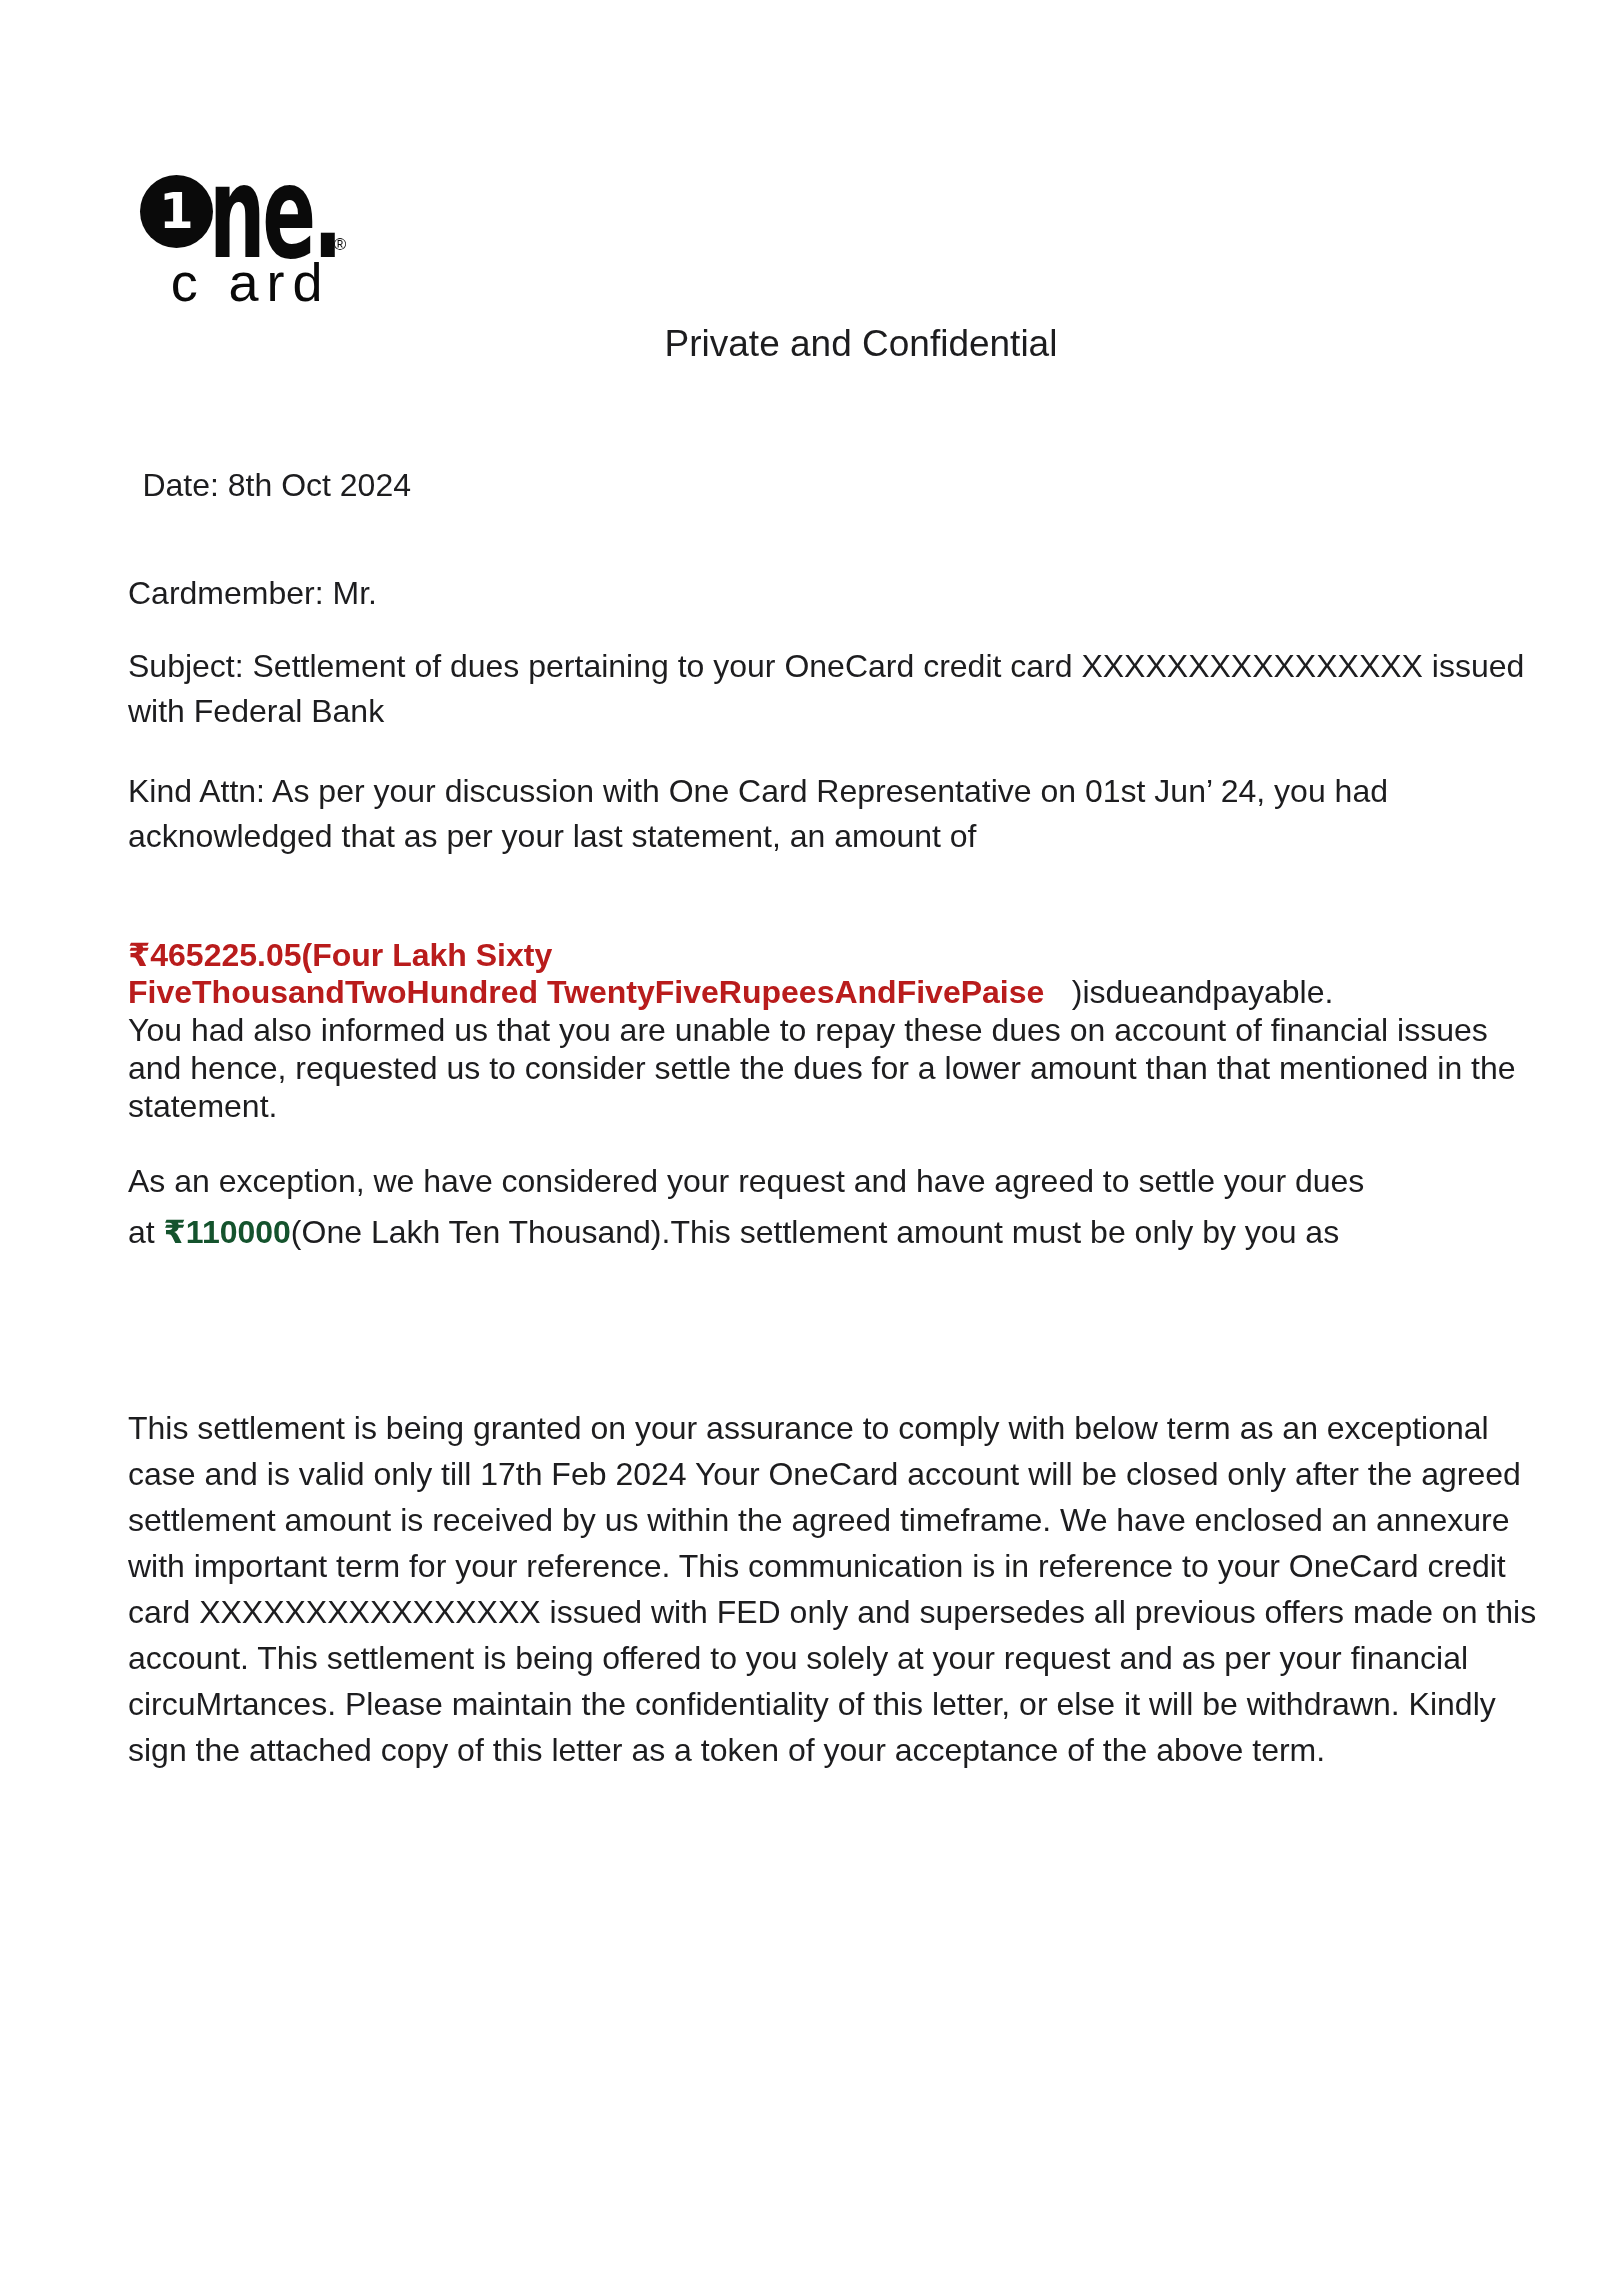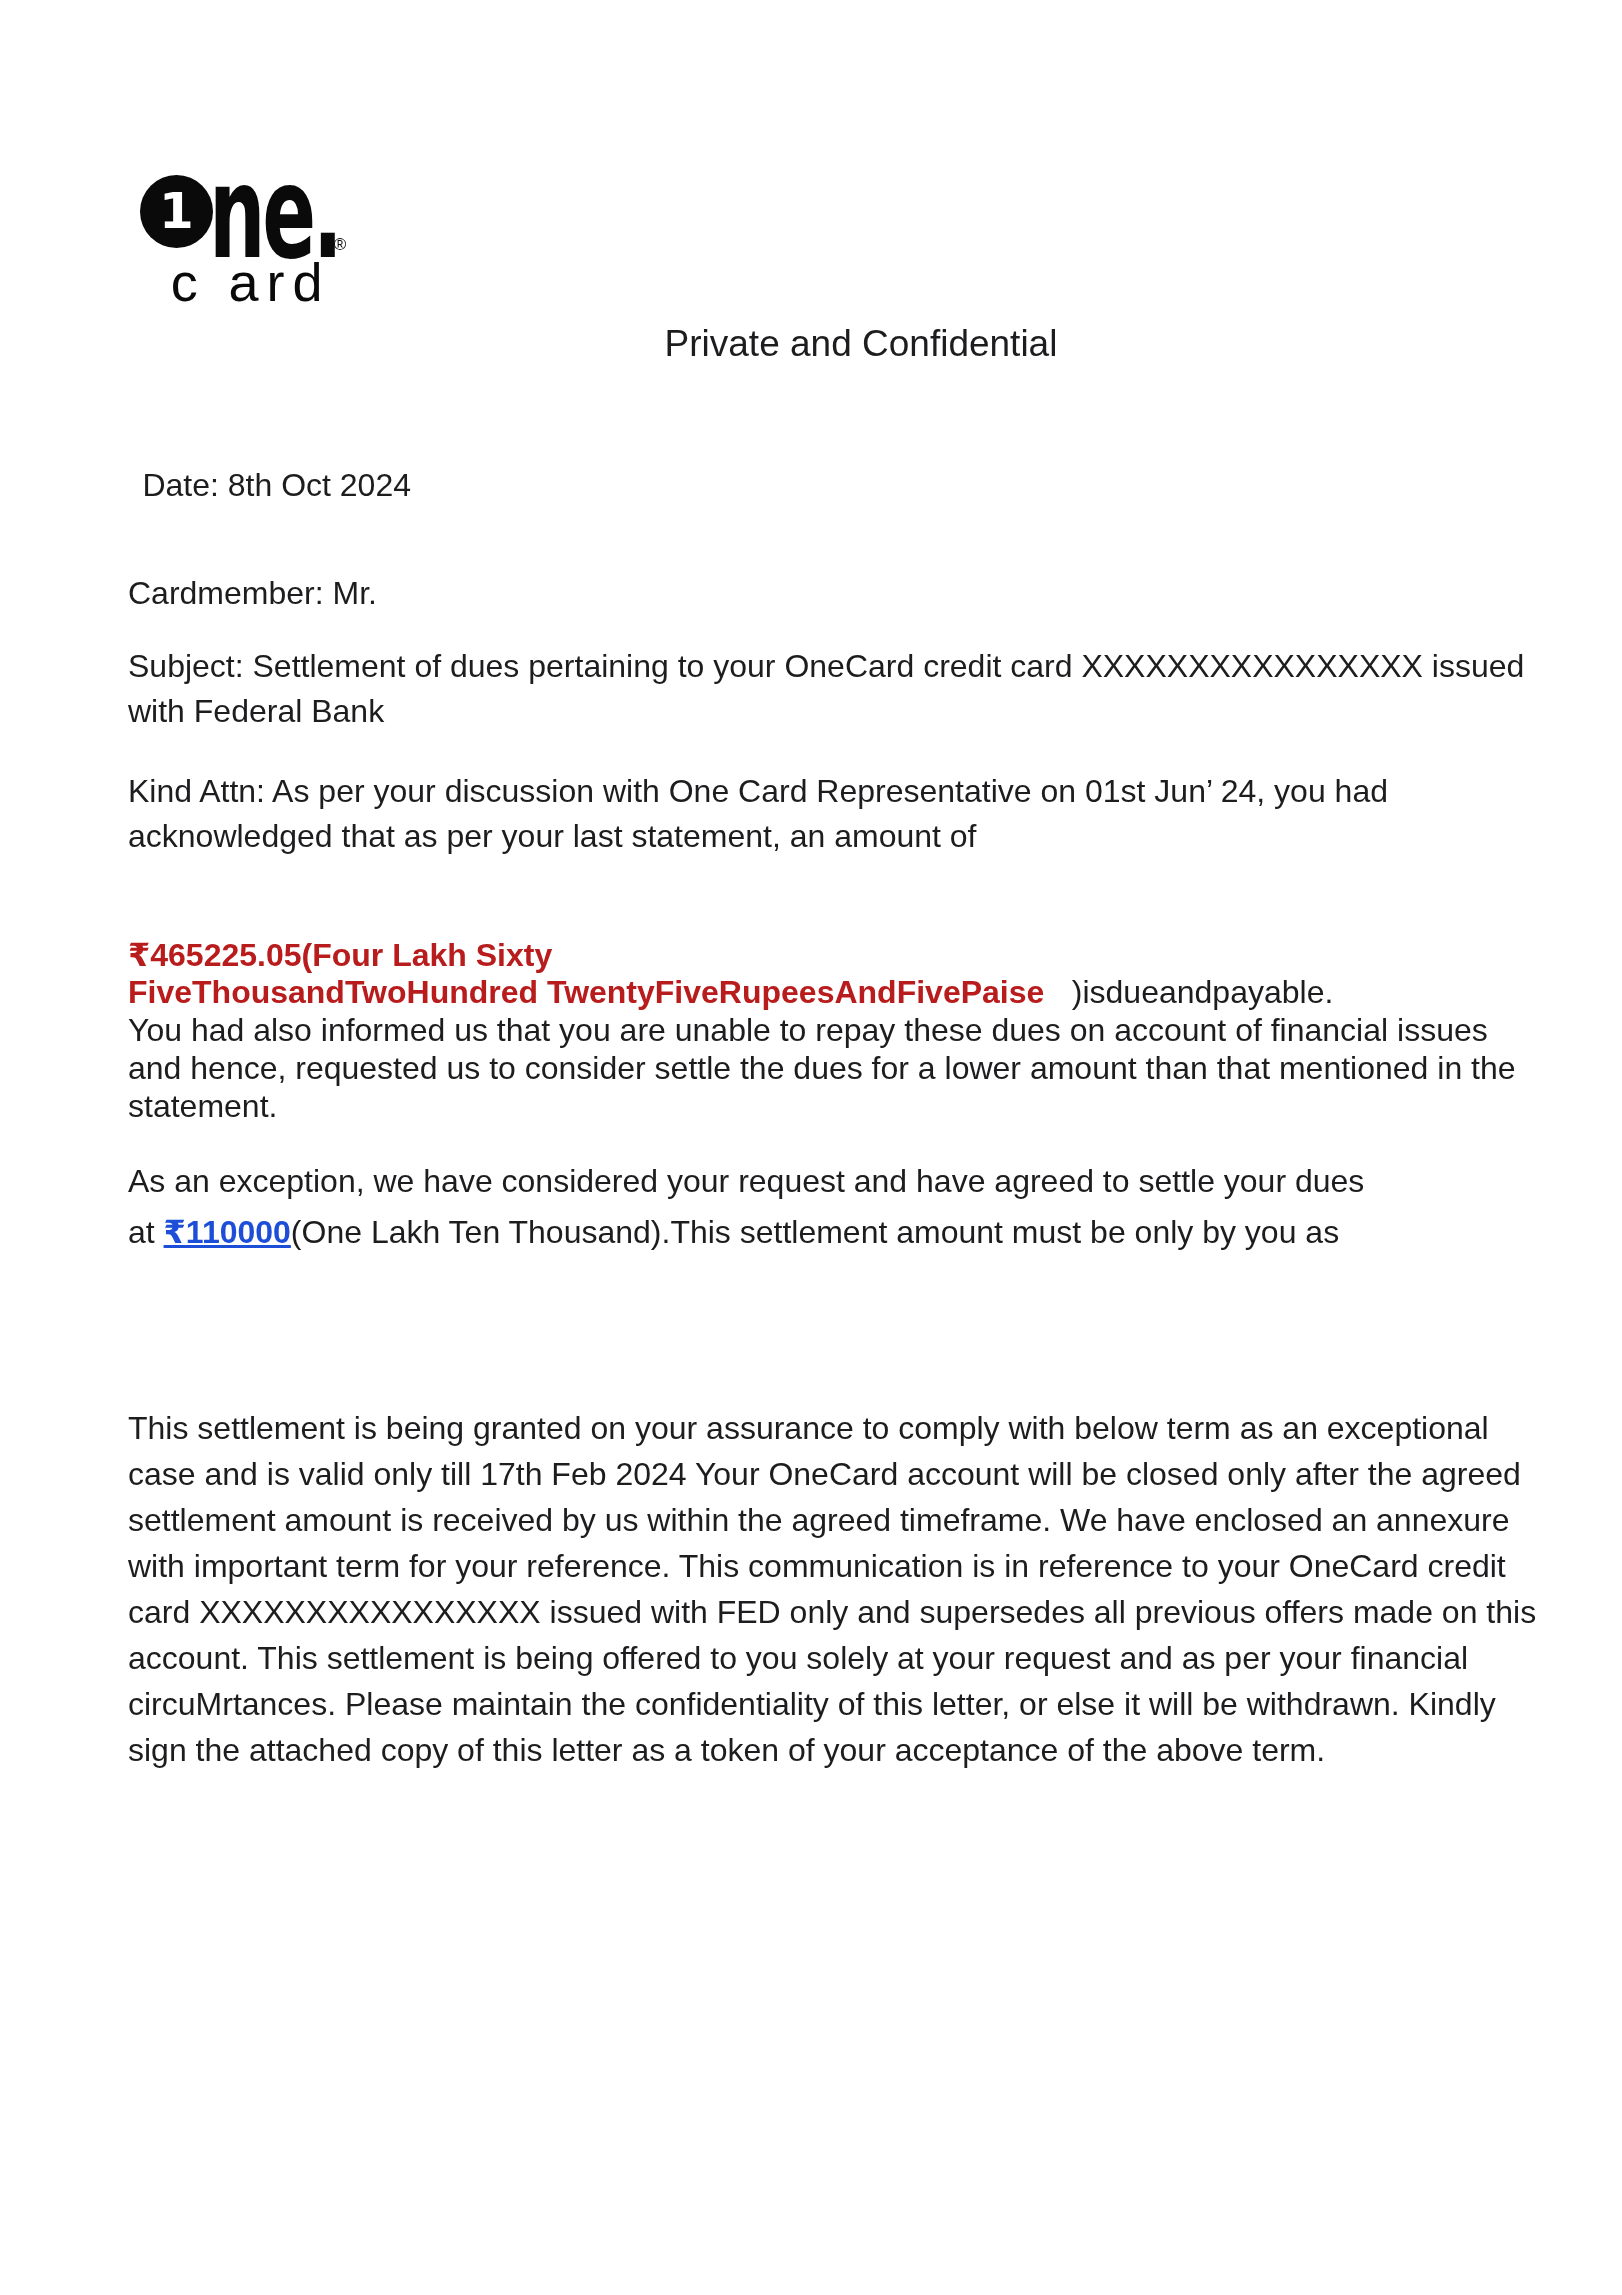--- a/index.html
+++ b/index.html
@@ -66,21 +66,21 @@
   .cardmember { margin: 63px 0 0 0; }
   .subject    { margin: 27.5px 0 0 0; }
   .kind-attn  { margin: 34px 0 0 0; }
 
   .amount-block { margin: 77px 0 0 0 !important; line-height: 1.18 !important; }
   .amount-block .bold { font-weight: 700; color: #b91c1c; }
   .amount-tail { margin-left: 27.5px; font-weight: 400; }
 
   .exception  { margin: 31px 0 0 0 !important; line-height: 1.58 !important; }
   .settlement { margin: 0 !important; line-height: 1.58 !important; }
-  .settlement .bold { font-weight: 700; color: #1d4ed8; text-decoration: underline; }
+  .settlement .bold { font-weight: 700; color: #14532d; }
 
   .closing { margin: 147px 0 0 0; line-height: 1.44 !important; }
 </style>
 </head>
 <body>
 
 <div class="page">
   <div class="content">
 
     <div class="logo">

